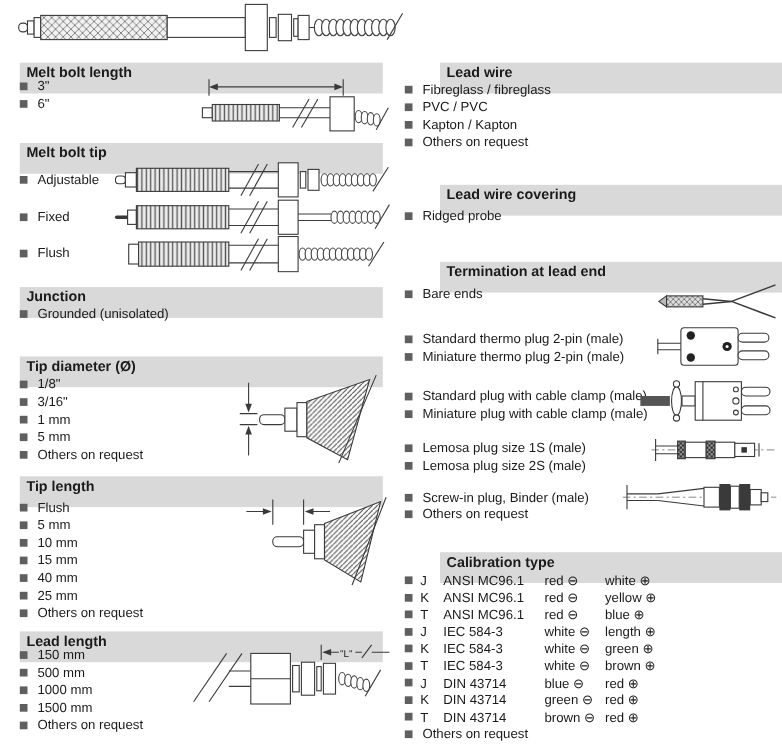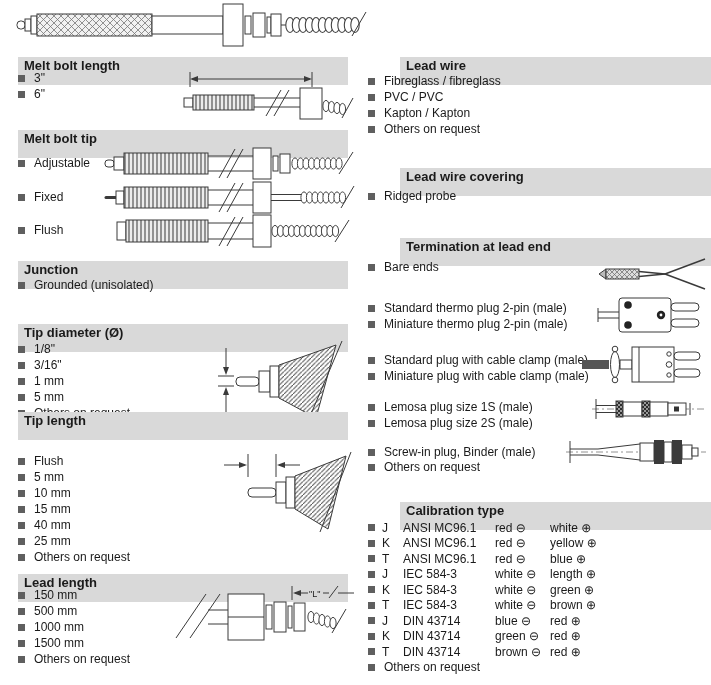--- a/index.html
+++ b/index.html
@@ -259,21 +259,21 @@
     <polygon points="14,47 11,55 17,55" fill="#3a3a3a"></polygon>
     <g stroke="#3a3a3a" stroke-width="1" fill="none">
       <rect x="24" y="37" width="23" height="9" rx="4" fill="#fff"></rect>
       <rect x="47" y="31" width="11" height="21" fill="#fff"></rect>
       <rect x="58" y="26" width="9" height="31" fill="#fff"></rect>
       <polygon points="67,25 124,5 104,78 67,58" fill="url(#hatch)"></polygon>
     </g>
     <line x1="130" y1="1" x2="96" y2="81" stroke="#3a3a3a" stroke-width="1"></line>
   </svg>
 
-  <div class="bar lbar" style="top:412px">Tip length</div>
+  <div class="bar lbar" style="top:433px">Tip length</div>
   <ul class="list" style="left:18px;top:453px">
     <li>
         <span class="sq"></span>
         <span>Flush</span>
       </li>
     <li>
         <span class="sq"></span>
         <span>5 mm</span>
       </li>
     <li>

